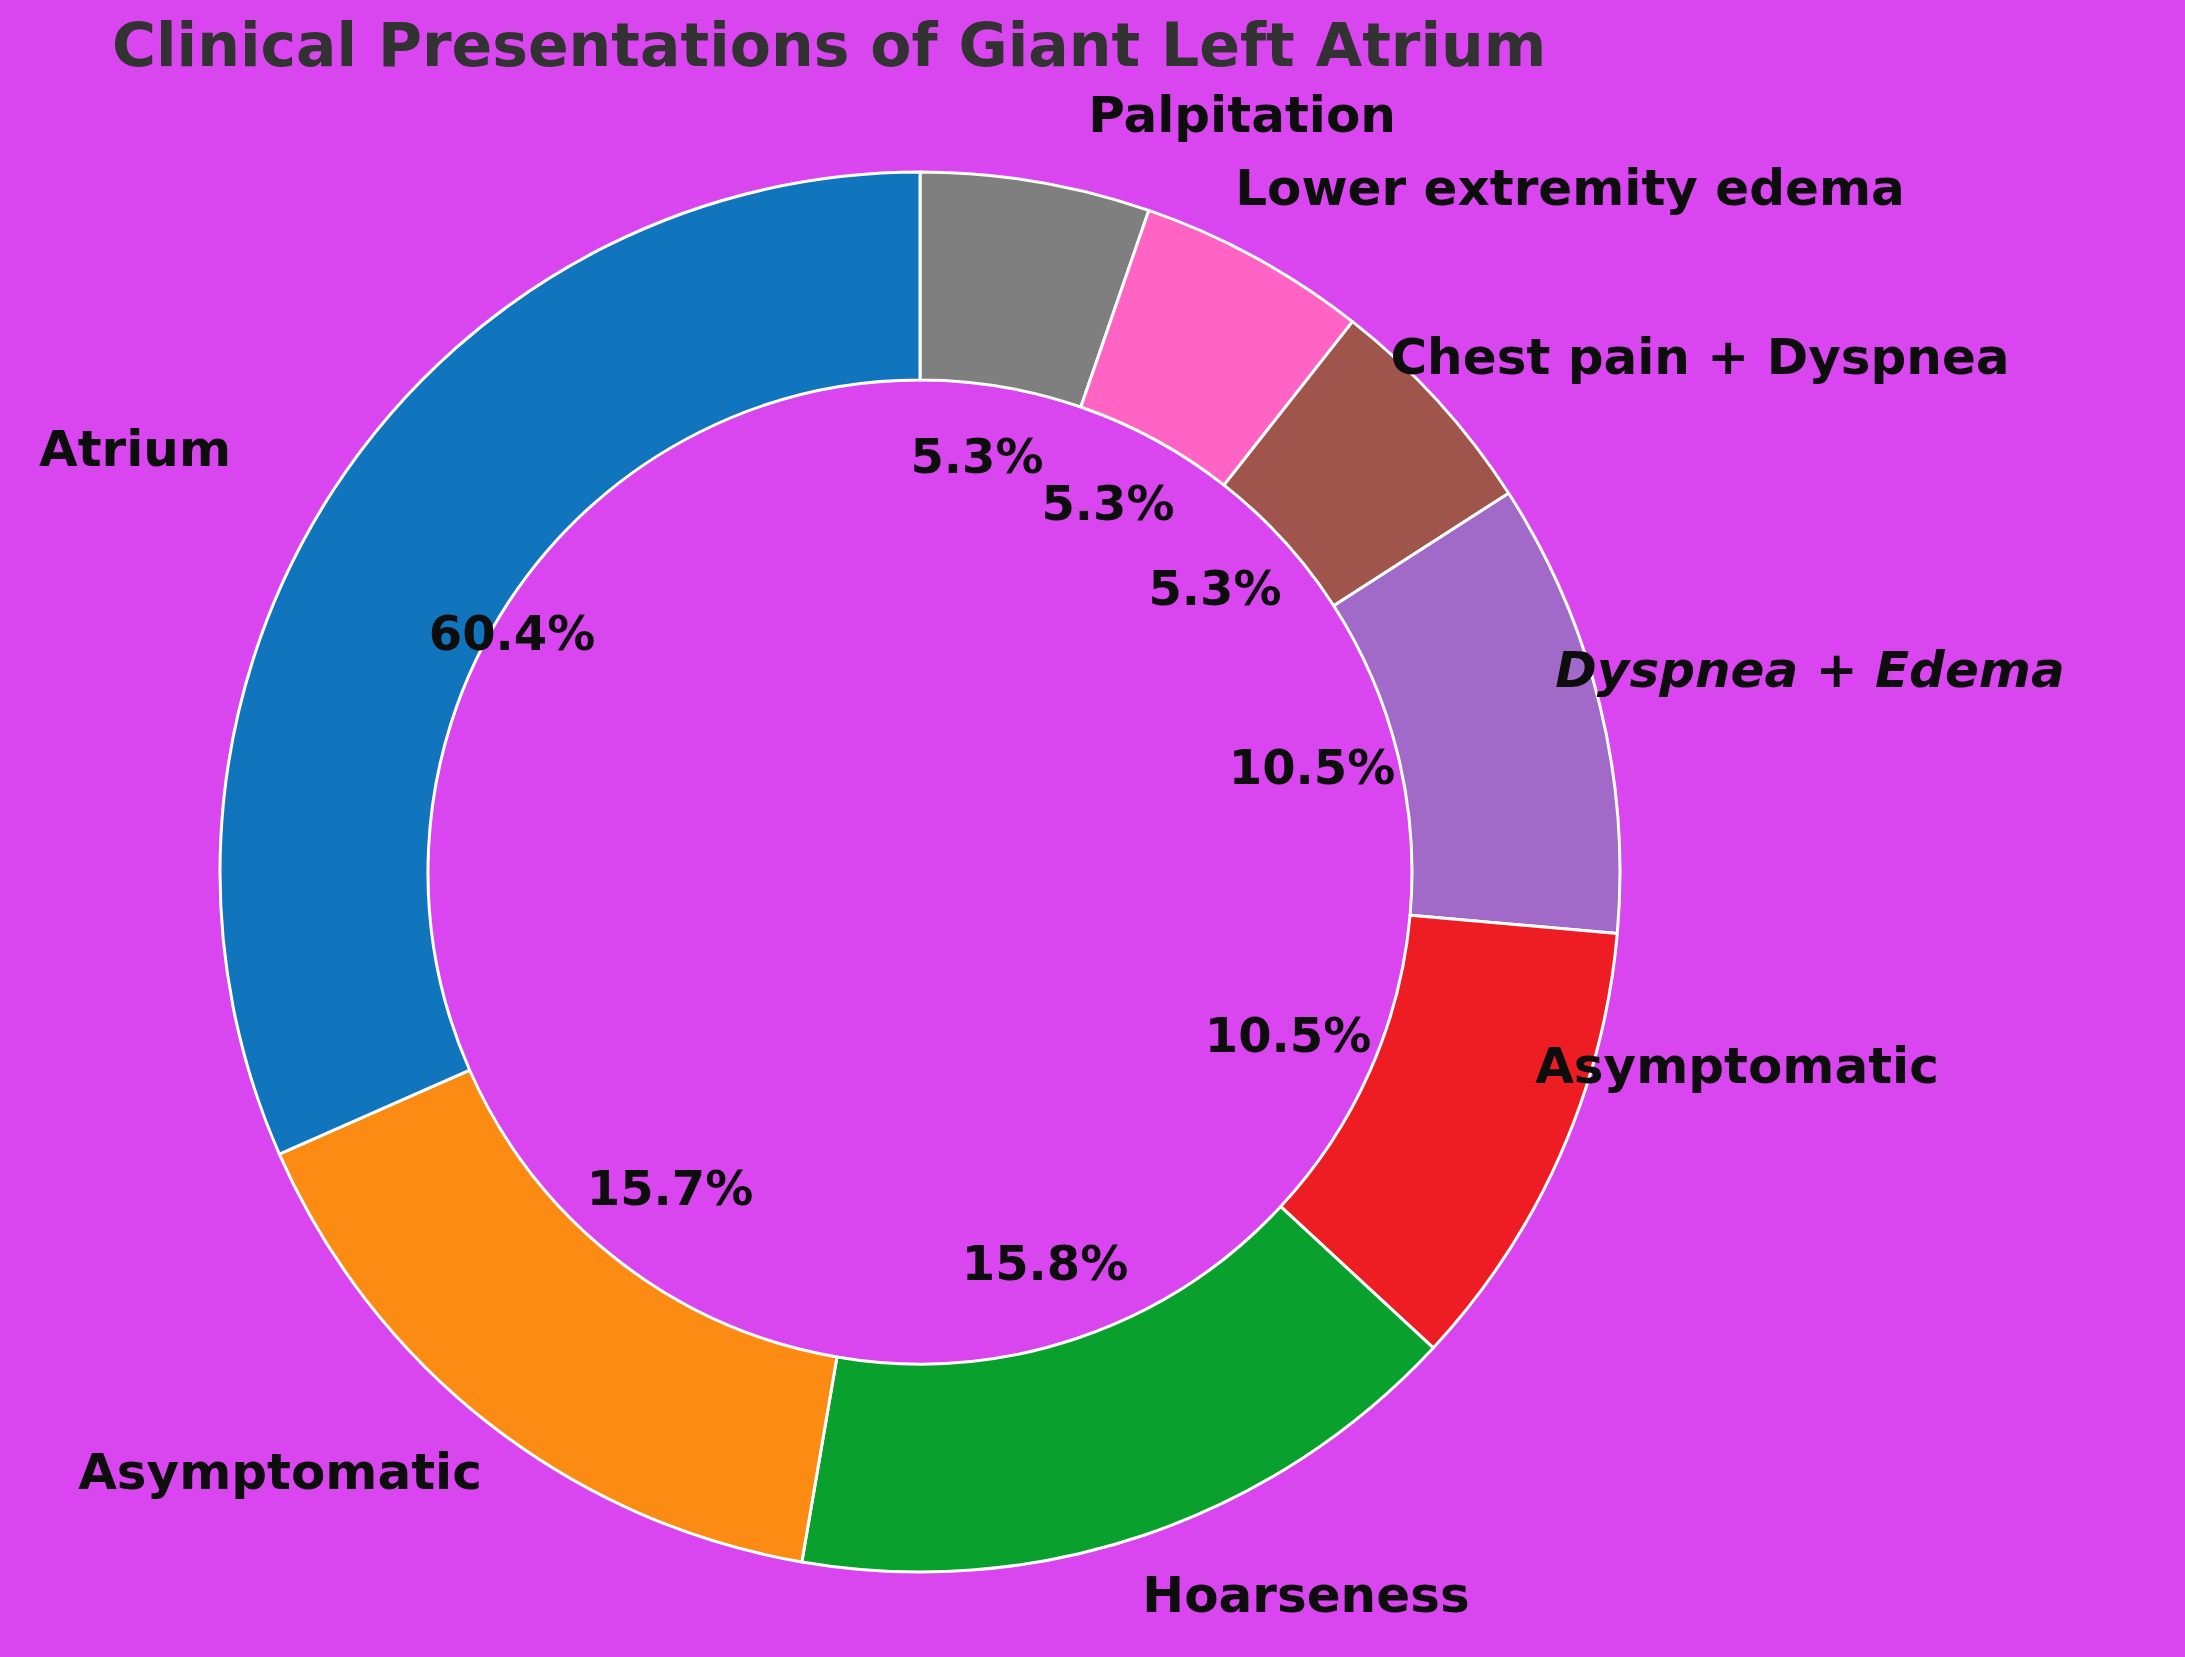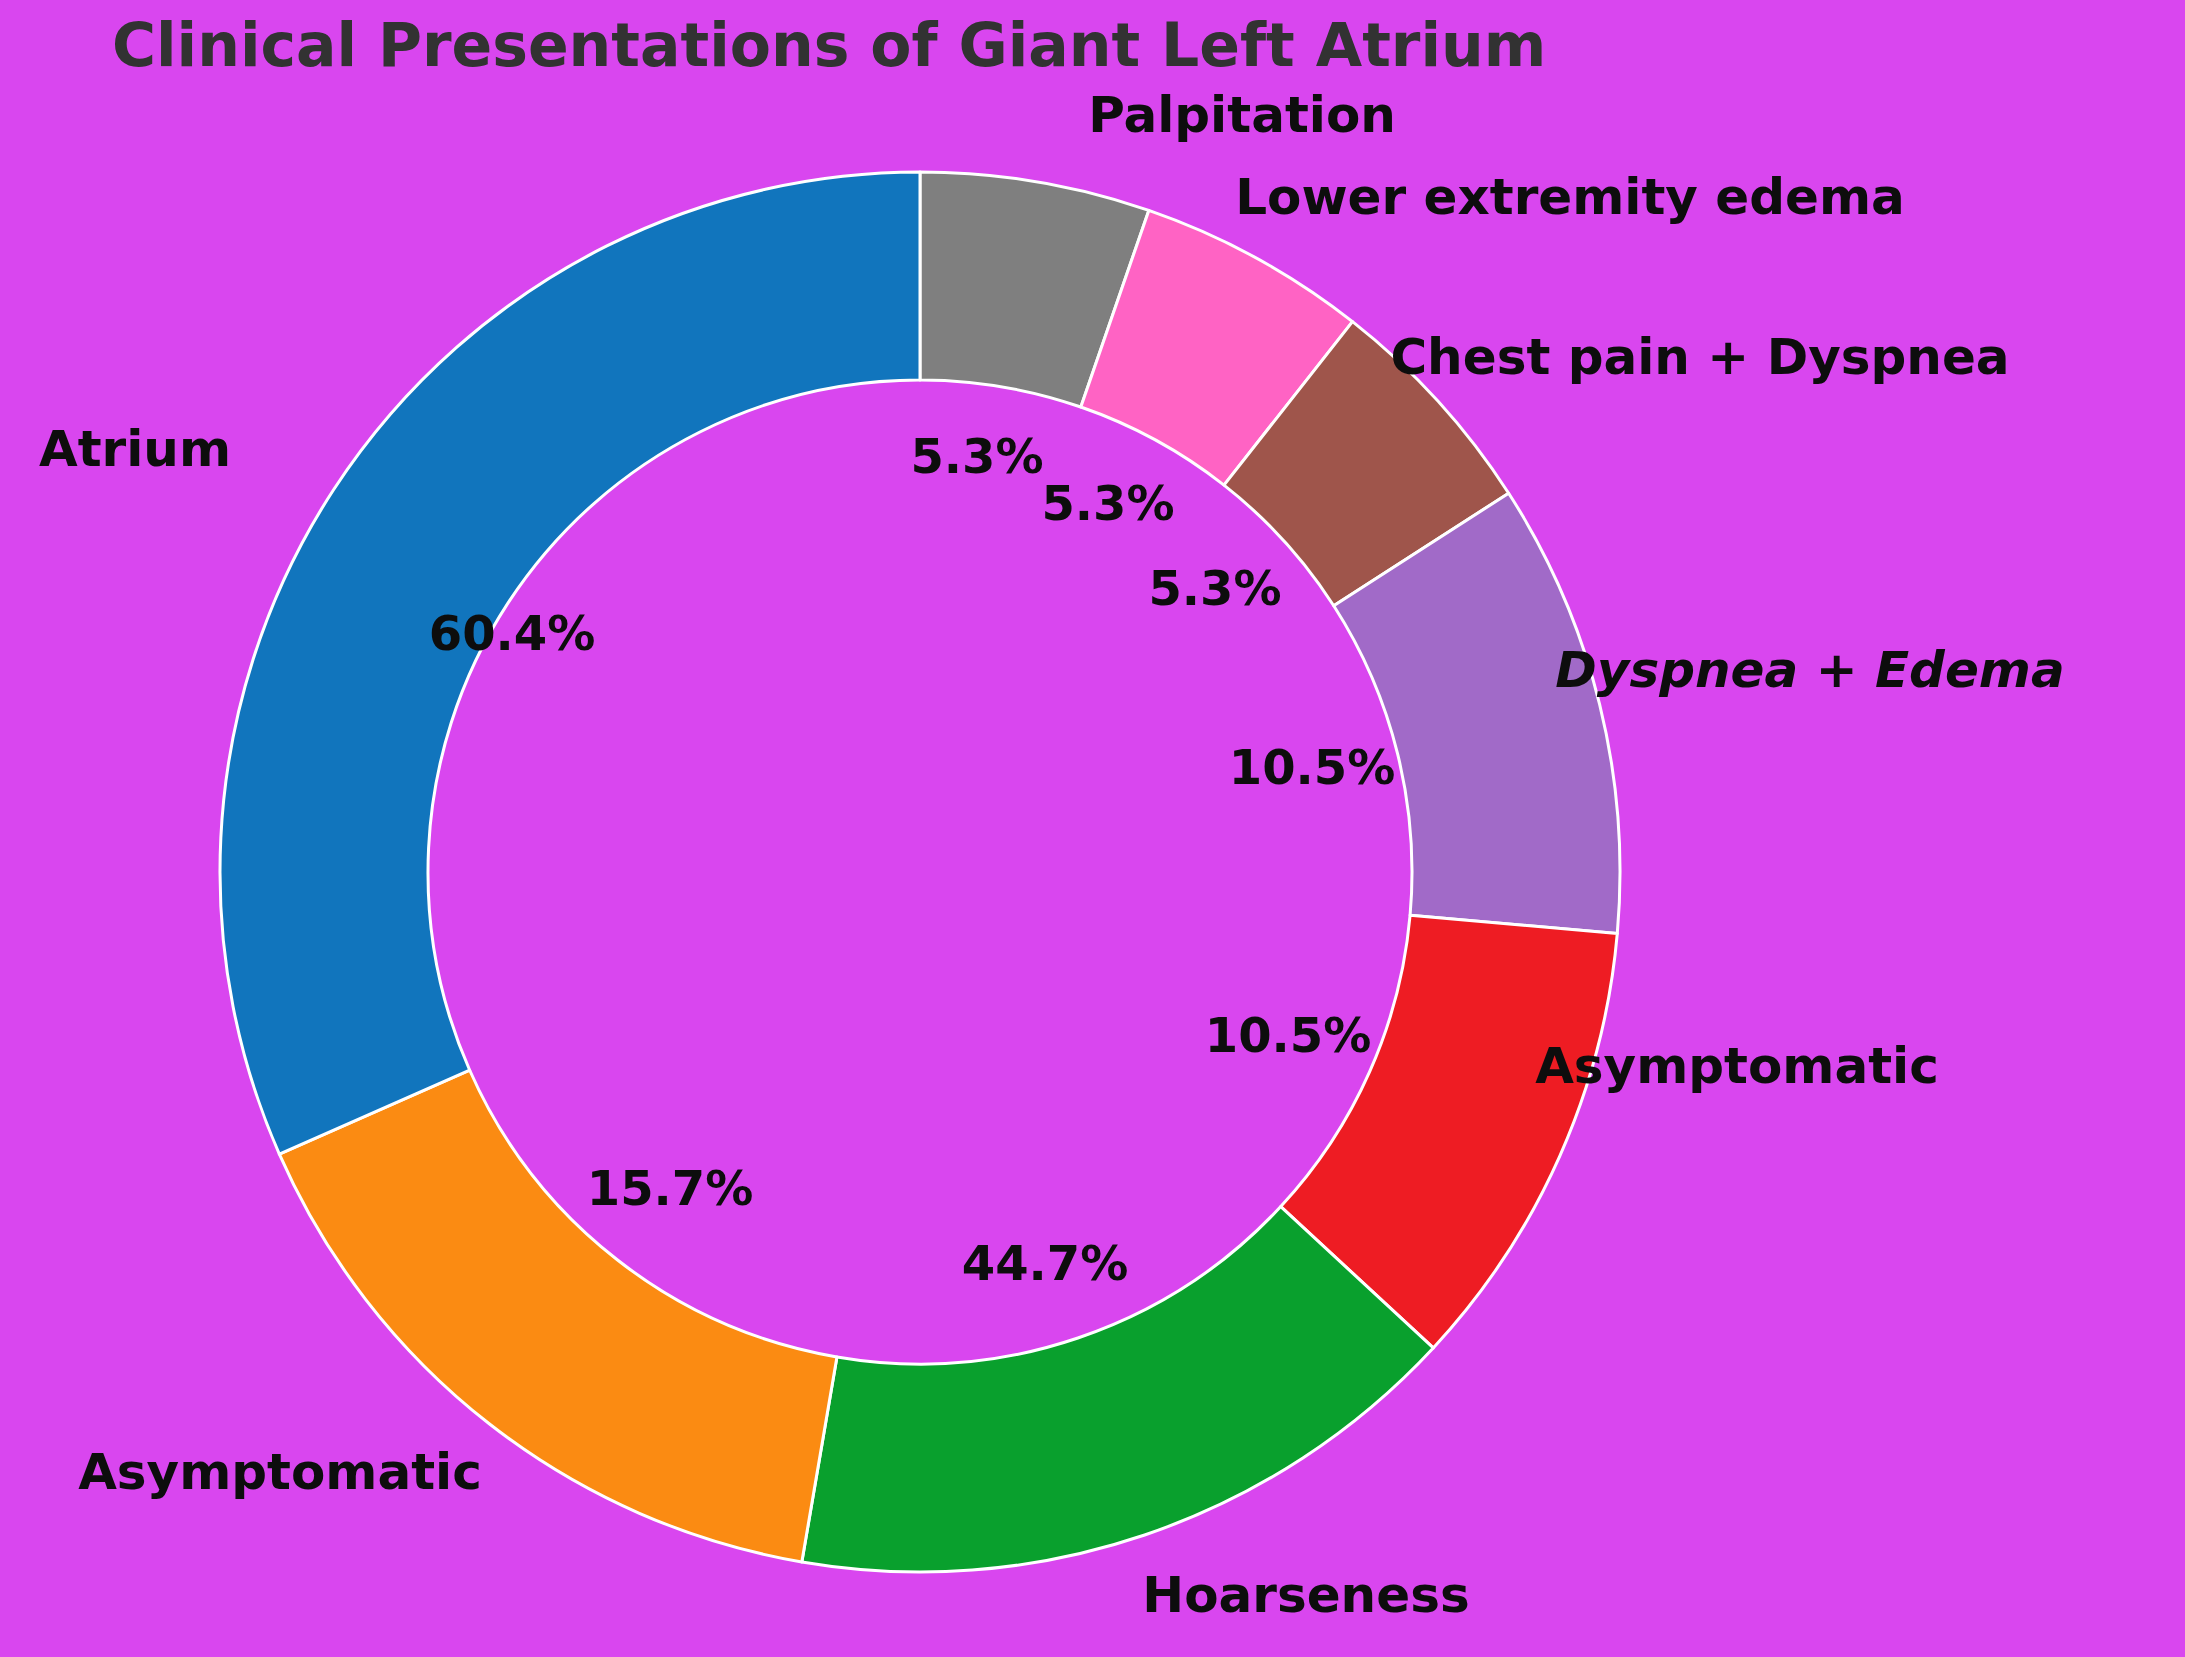--- a/index.html
+++ b/index.html
@@ -53,28 +53,28 @@
       <path d="M 1352.501729163234 321.5980975043667 A 700 700 0 0 1 1508.661207608718 493.2151235111868 L 1333.744734490699 605.768343953577 A 492 492 0 0 0 1223.9869296404445 485.1460913887835 Z" fill="#9f554b" stroke="#ffffff" stroke-width="3" stroke-linejoin="round"></path>
       <path d="M 1508.661207608718 493.2151235111868 A 700 700 0 0 1 1617.2935264002208 933.4958375855202 L 1410.0977356984408 915.2227887029657 A 492 492 0 0 0 1333.744734490699 605.768343953577 Z" fill="#a16ac8" stroke="#ffffff" stroke-width="3" stroke-linejoin="round"></path>
       <path d="M 1617.2935264002208 933.4958375855202 A 700 700 0 0 1 1433.278742355792 1347.9673651056935 L 1280.7616303414995 1206.5370623314302 A 492 492 0 0 0 1410.0977356984408 915.2227887029657 Z" fill="#ee1c23" stroke="#ffffff" stroke-width="3" stroke-linejoin="round"></path>
       <path d="M 1433.278742355792 1347.9673651056935 A 700 700 0 0 1 801.8165887010863 1561.9512166042987 L 836.933945201335 1356.937140813307 A 492 492 0 0 0 1280.7616303414995 1206.5370623314302 Z" fill="#09a02d" stroke="#ffffff" stroke-width="3" stroke-linejoin="round"></path>
       <path d="M 801.8165887010863 1561.9512166042987 A 700 700 0 0 1 279.33117916535775 1154.034504999564 L 469.7013430705086 1070.2299663711221 A 492 492 0 0 0 836.933945201335 1356.937140813307 Z" fill="#fb8b12" stroke="#ffffff" stroke-width="3" stroke-linejoin="round"></path>
       <path d="M 279.33117916535775 1154.034504999564 A 700 700 0 0 1 919.9999999999998 172 L 919.9999999999999 380 A 492 492 0 0 0 469.7013430705086 1070.2299663711221 Z" fill="#1175bd" stroke="#ffffff" stroke-width="3" stroke-linejoin="round"></path>
     </svg>
   <div id="labels">
       <div class="cat-label" style="left: 1242px; top: 115px;">Palpitation</div>
       <div class="pct-label" style="left: 977px; top: 456px;">5.3%</div>
-      <div class="cat-label" style="left: 1570px; top: 197px; text-align: center;">Lower extremity edema</div>
+      <div class="cat-label" style="left: 1570px; top: 188px; text-align: center;">Lower extremity edema</div>
       <div class="pct-label" style="left: 1108px; top: 503px;">5.3%</div>
       <div class="cat-label" style="left: 1700px; top: 357px;">Chest pain + Dyspnea</div>
       <div class="pct-label" style="left: 1215px; top: 588px;">5.3%</div>
       <div class="cat-label" style="left: 1810px; top: 670px; font-style: italic;">Dyspnea + Edema</div>
       <div class="pct-label" style="left: 1312px; top: 767px;">10.5%</div>
       <div class="cat-label" style="left: 1737px; top: 1066px;">Asymptomatic</div>
       <div class="pct-label" style="left: 1288px; top: 1035px;">10.5%</div>
       <div class="cat-label" style="left: 1306px; top: 1595px;">Hoarseness</div>
-      <div class="pct-label" style="left: 1045px; top: 1263px;">44.7%</div>
+      <div class="pct-label" style="left: 1045px; top: 1263px;">15.8%</div>
       <div class="cat-label" style="left: 280px; top: 1472px;">Asymptomatic</div>
       <div class="pct-label" style="left: 670px; top: 1188px;">15.7%</div>
       <div class="cat-label" style="left: 135px; top: 449px;">Atrium</div>
       <div class="pct-label" style="left: 512px; top: 633px;">60.4%</div>
     </div>
 </div>
 
 </body></html>

